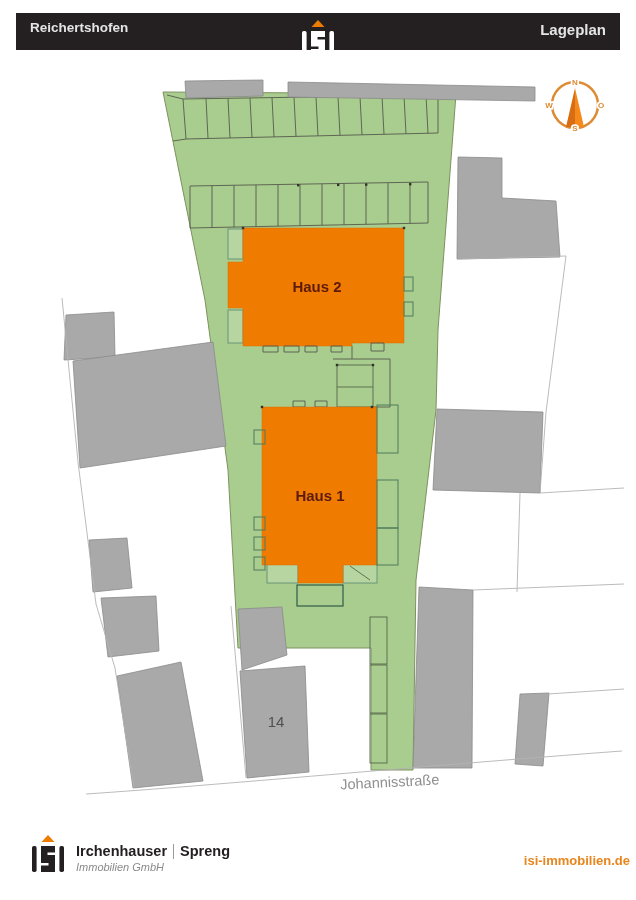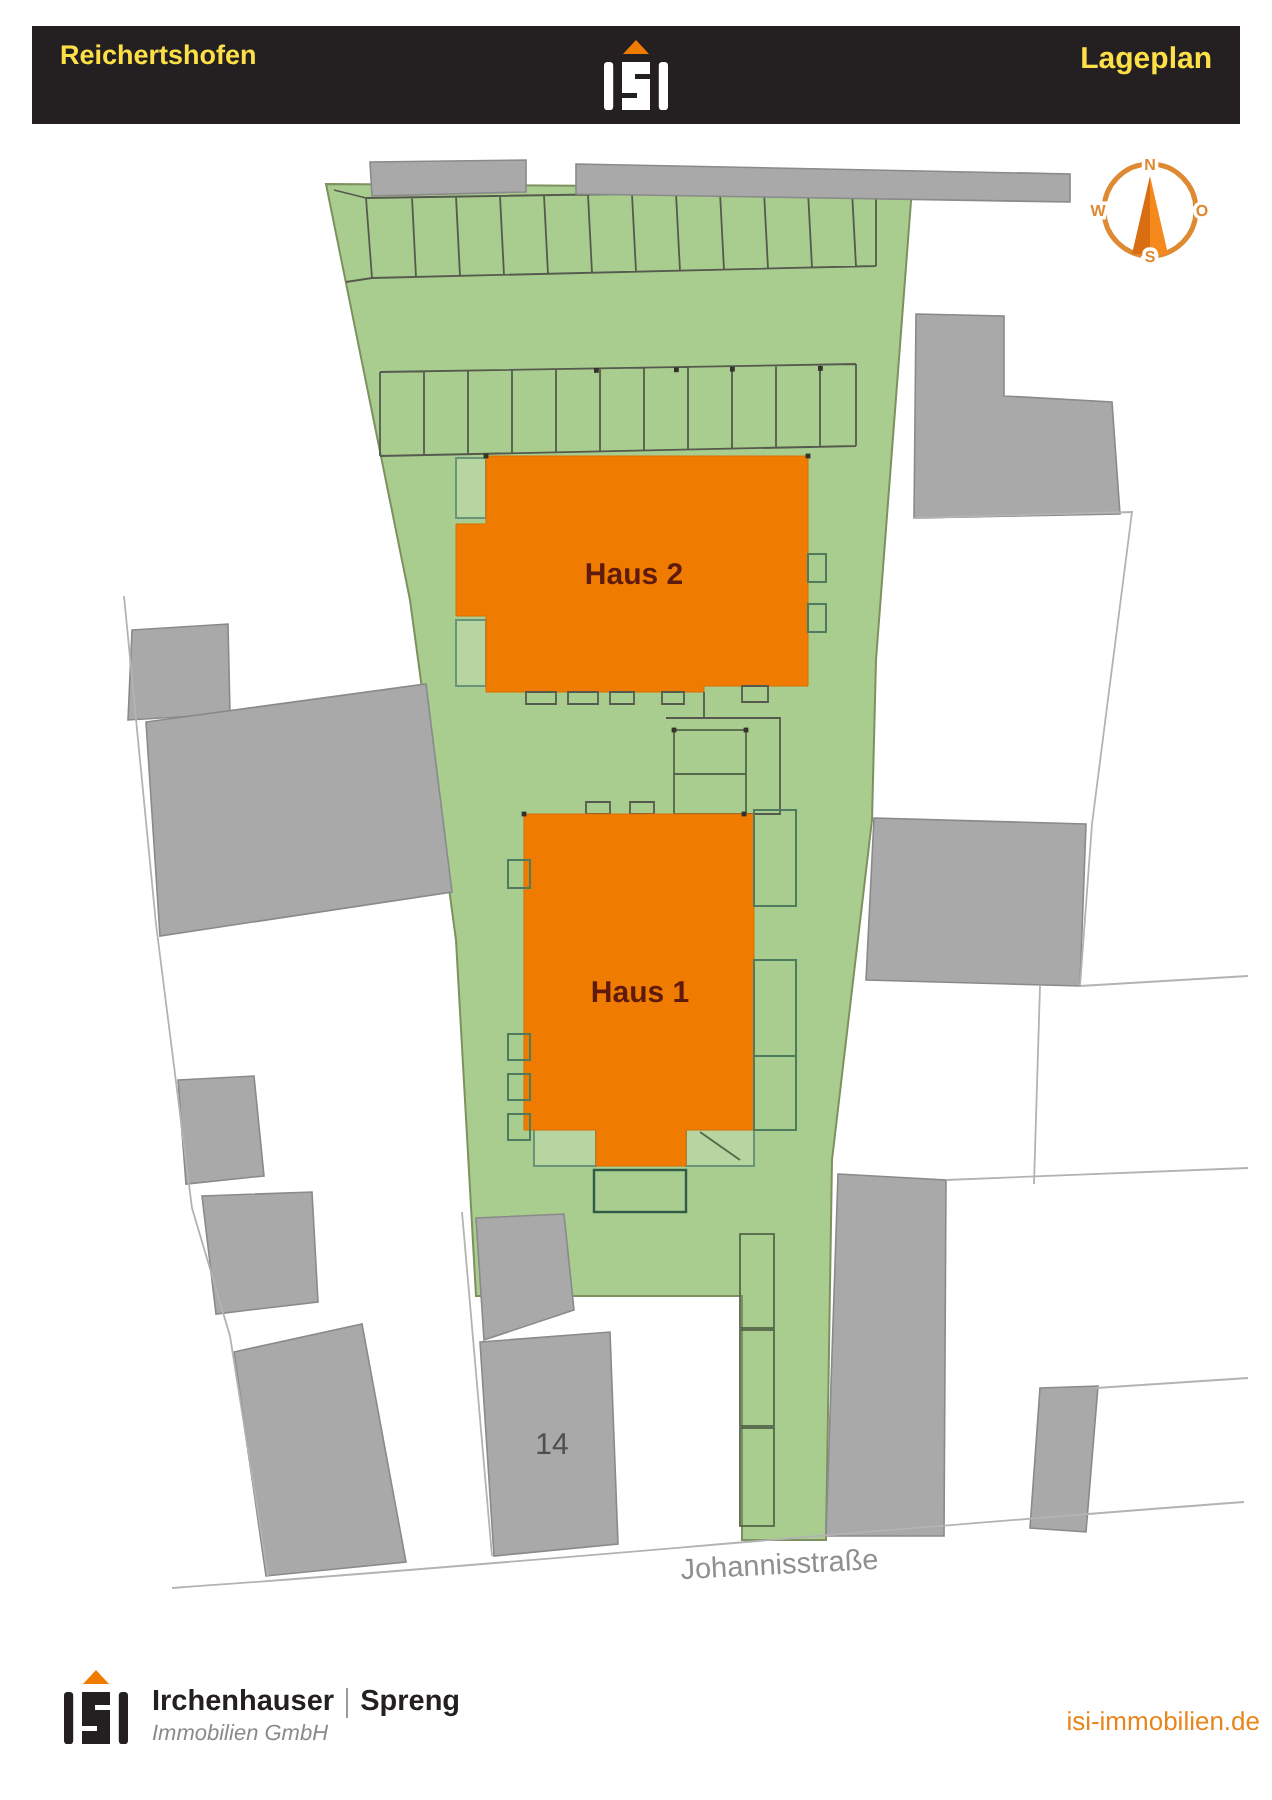--- a/index.html
+++ b/index.html
@@ -8,22 +8,22 @@
     --building-gray:#a9a9a9;
     --header-black:#242021;
     --label-dark-red:#5e1a0e;
     --compass-orange:#dd8a33;
   }
   html,body{margin:0;padding:0;background:#fff;}
   body{font-family:"Liberation Sans", sans-serif;}
   #page{position:relative;width:636px;height:900px;background:#fff;overflow:hidden;}
 
   
-  .header{position:absolute;left:16px;top:13px;width:604px;height:49px;
-    background:var(--header-black);color:#fde047;box-sizing:border-box;}
+  .header{position:absolute;left:16px;top:13px;width:604px;height:37px;
+    background:var(--header-black);color:#e5e5e5;box-sizing:border-box;}
   .header-left{position:absolute;left:14px;top:6px;font-size:13.5px;font-weight:bold;line-height:1.4;}
   .header-title{position:absolute;right:14px;top:8px;font-size:15px;font-weight:bold;}
   .header-logo{position:absolute;left:50%;top:4px;transform:translateX(-50%);}
 
   
   .plan{position:absolute;left:0;top:0;width:636px;height:900px;}
   .f-green{fill:var(--parcel-green);stroke:#7d9160;stroke-width:1;}
   .f-orange{fill:var(--accent-orange);stroke:#d96f00;stroke-width:0.5;}
   .f-gray{fill:var(--building-gray);stroke:#8a8a8a;stroke-width:0.8;}
   .ln{stroke:#565a4e;stroke-width:0.9;fill:none;}
@@ -40,21 +40,21 @@
   .compass-letter{fill:var(--compass-orange);font-size:8px;font-weight:bold;text-anchor:middle;
     paint-order:stroke;stroke:#fff;stroke-width:3.5;font-family:"Liberation Sans",sans-serif;}
 
   
   .footer{position:absolute;left:0;top:825px;width:636px;height:70px;padding-left:26px;}
   .footer-logo{position:absolute;left:28px;top:5px;}
   .company{position:absolute;left:76px;top:18px;}
   .company-line{display:flex;align-items:center;font-size:14.5px;font-weight:bold;color:#242021;}
   .cdiv{display:inline-block;width:1px;height:15px;background:#9a9a9a;margin:0 6px;}
   .csub{font-size:11px;color:#8a8a8a;margin-top:2px;font-style:italic;}
-  .website{position:absolute;right:32px;top:28px;font-size:13px;font-weight:normal;color:#e8851c;text-align:center;}
+  .website{position:absolute;right:32px;top:28px;font-size:13px;font-weight:bold;color:#e8851c;text-align:center;}
 </style>
 </head>
 <body>
 
 <div id="page">
 
   <svg class="plan" viewBox="0 0 636 900">
 
     <polygon class="f-green" points="163,92 456,94 438,330 436,410 416,580 413,770 371,770 371,648 238,648 228,470 205,300"></polygon>
 

